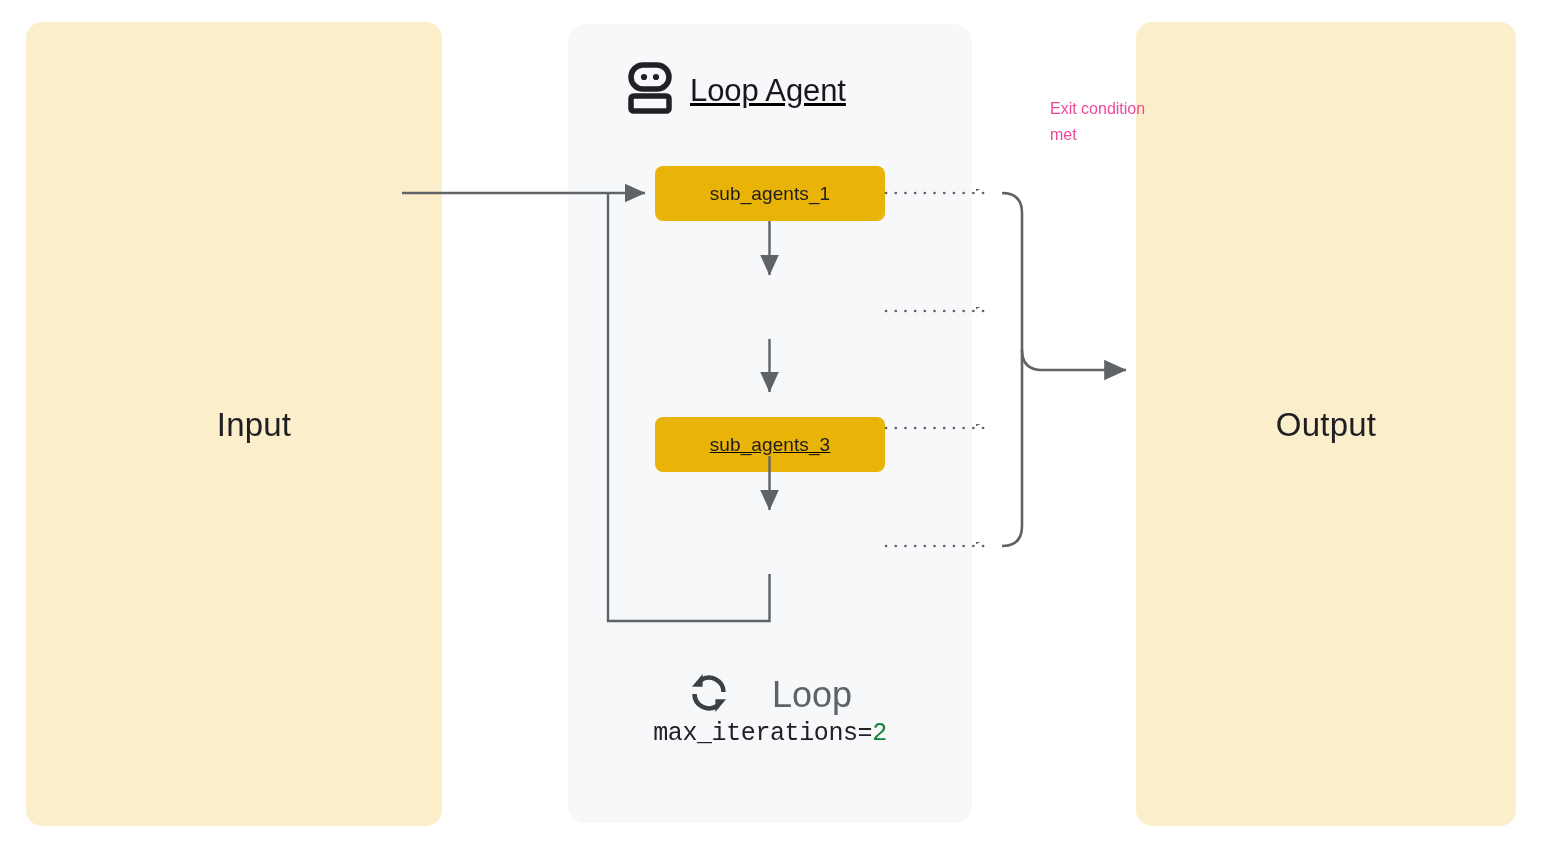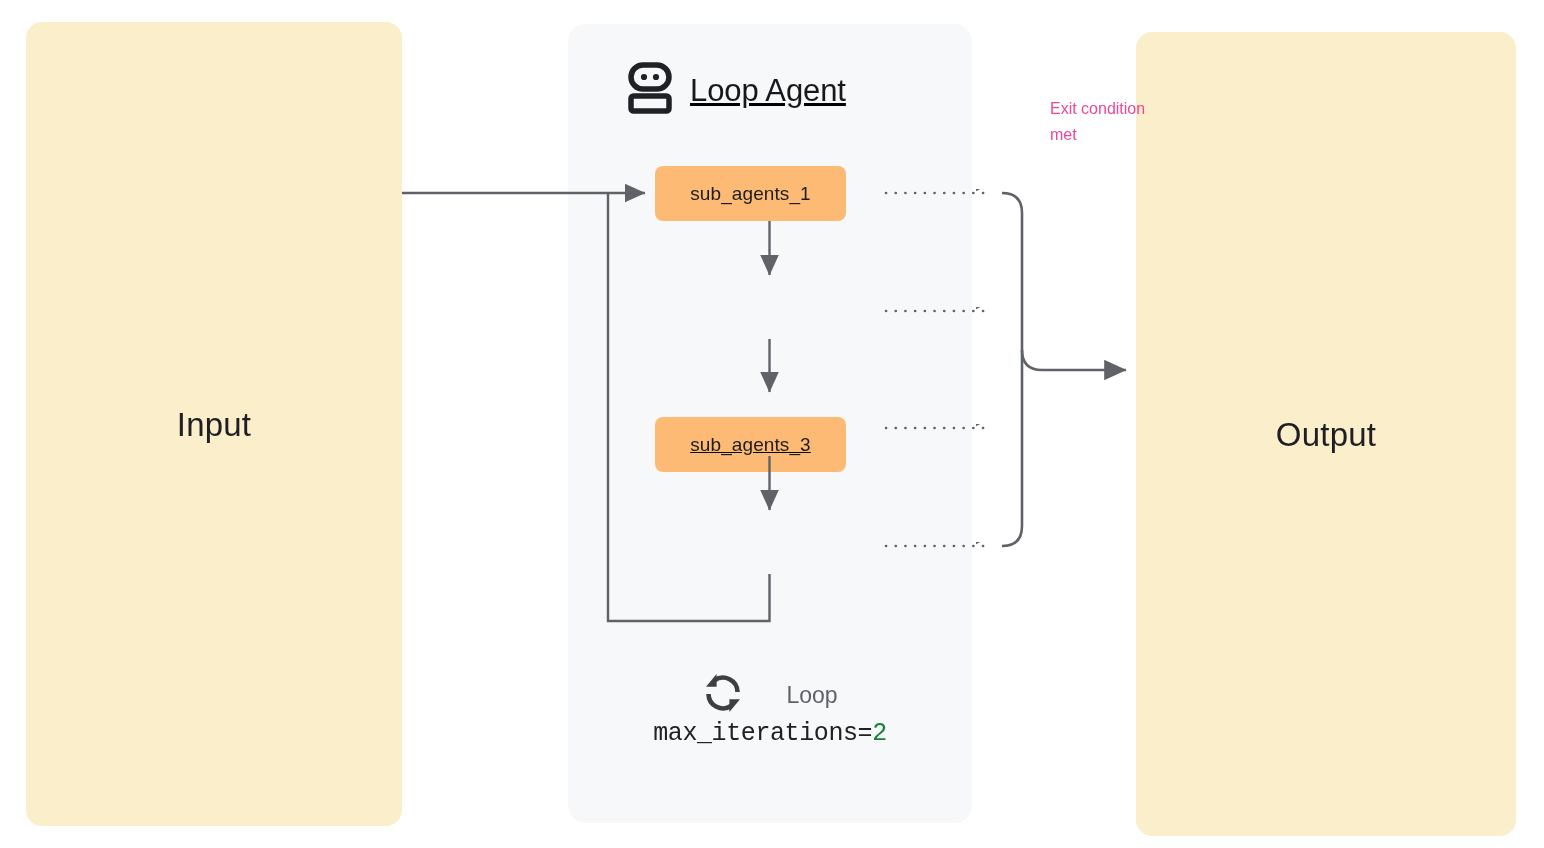--- a/index.html
+++ b/index.html
@@ -28,24 +28,25 @@
     align-items: center;
     justify-content: center;
   }
   #input-panel {
     left: 26px;
     top: 22px;
     width: 376px;
     height: 804px;
     background: #fbeeca;
     border-radius: 16px;
+    padding-left: 40px;
   }
   #output-panel {
     left: 1136px;
-    top: 32px;
+    top: 22px;
     width: 380px;
     height: 804px;
     background: #fbeeca;
     border-radius: 16px;
   }
   .panel-label {
     font-size: 33px;
     font-weight: 400;
     color: #1f1f23;
     letter-spacing: 0.2px;
@@ -80,23 +81,23 @@
     letter-spacing: -0.1px;
   }
   .robot-icon {
     display: block;
   }
 
   
   .agent-box {
     position: absolute;
     left: 655px;
-    width: 191px;
+    width: 230px;
     height: 55px;
-    background: #fdba74;
+    background: #eab308;
     border-radius: 8px;
     display: flex;
     align-items: center;
     justify-content: center;
     box-sizing: border-box;
   }
   .agent-box-label {
     font-size: 19px;
     color: #1d1d1f;
     font-family: "Liberation Sans", sans-serif;
@@ -117,21 +118,21 @@
     text-align: center;
   }
   #loop-label-row {
     display: flex;
     align-items: center;
     justify-content: center;
     gap: 18px;
     height: 46px;
   }
   #loop-label-text {
-    font-size: 23px;
+    font-size: 36px;
     color: #5f6368;
     line-height: 1;
     margin-left: 24px;
   }
   #max-iterations-row {
     margin-top: 3px;
     font-family: "Liberation Mono", monospace;
     font-size: 25px;
     letter-spacing: -0.4px;
     color: #202124;

